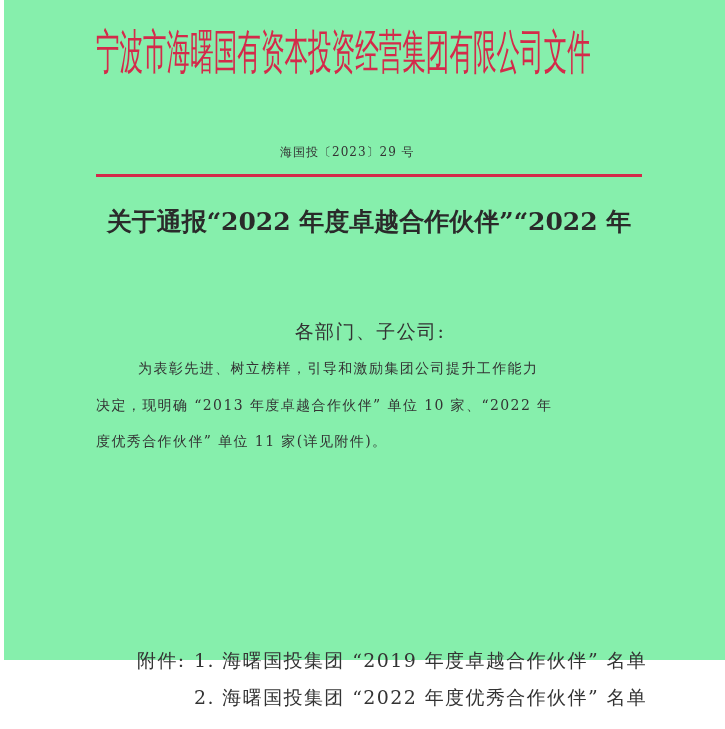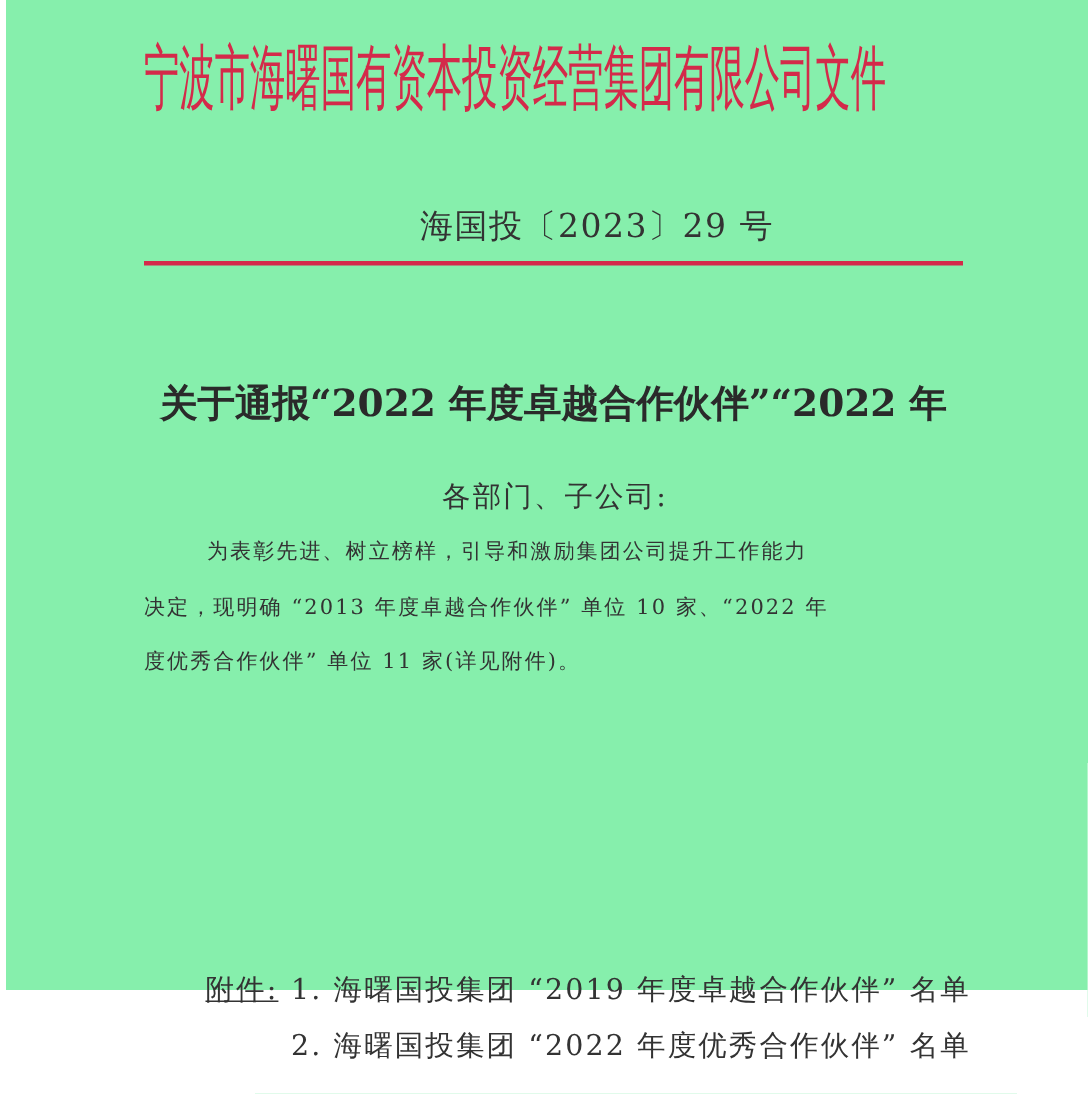--- a/index.html
+++ b/index.html
@@ -34,21 +34,21 @@
       font-weight: normal;
       white-space: nowrap;
       transform-origin: left center;
       transform: scaleX(0.62) scaleY(1.25);
       letter-spacing: 0px;
     }
     .doc-number {
       position: absolute;
       left: 276px;
       top: 139px;
-      font-size: 22px;
+      font-size: 12px;
       line-height: 26px;
       color: #333333;
       white-space: nowrap;
       letter-spacing: 1px;
     }
     .red-rule {
       position: absolute;
       left: 92px;
       top: 174px;
       width: 546px;
@@ -63,21 +63,20 @@
       text-align: center;
       font-family: "DejaVu Serif", "Liberation Serif", serif;
       font-weight: bold;
       font-size: 25px;
       line-height: 38px;
       color: #2a2a2a;
     }
     .title .line {
       display: block;
       white-space: nowrap;
-      margin-top: 47px;
     }
     .body-text {
       position: absolute;
       left: 92px;
       width: 548px;
       font-size: 19px;
       line-height: 36.5px;
       color: #333333;
       letter-spacing: 1.4px;
     }
@@ -112,21 +111,20 @@
       color: #333333;
       letter-spacing: 1.4px;
     }
     .attachments .row {
       display: block;
       white-space: nowrap;
     }
     .attachments .label {
       display: inline-block;
       width: 57px;
-      text-decoration: underline;
     }
     .attachments .spacer {
       display: inline-block;
       width: 57px;
     }
   </style>
 </head>
 <body>
 
 <div class="page">

